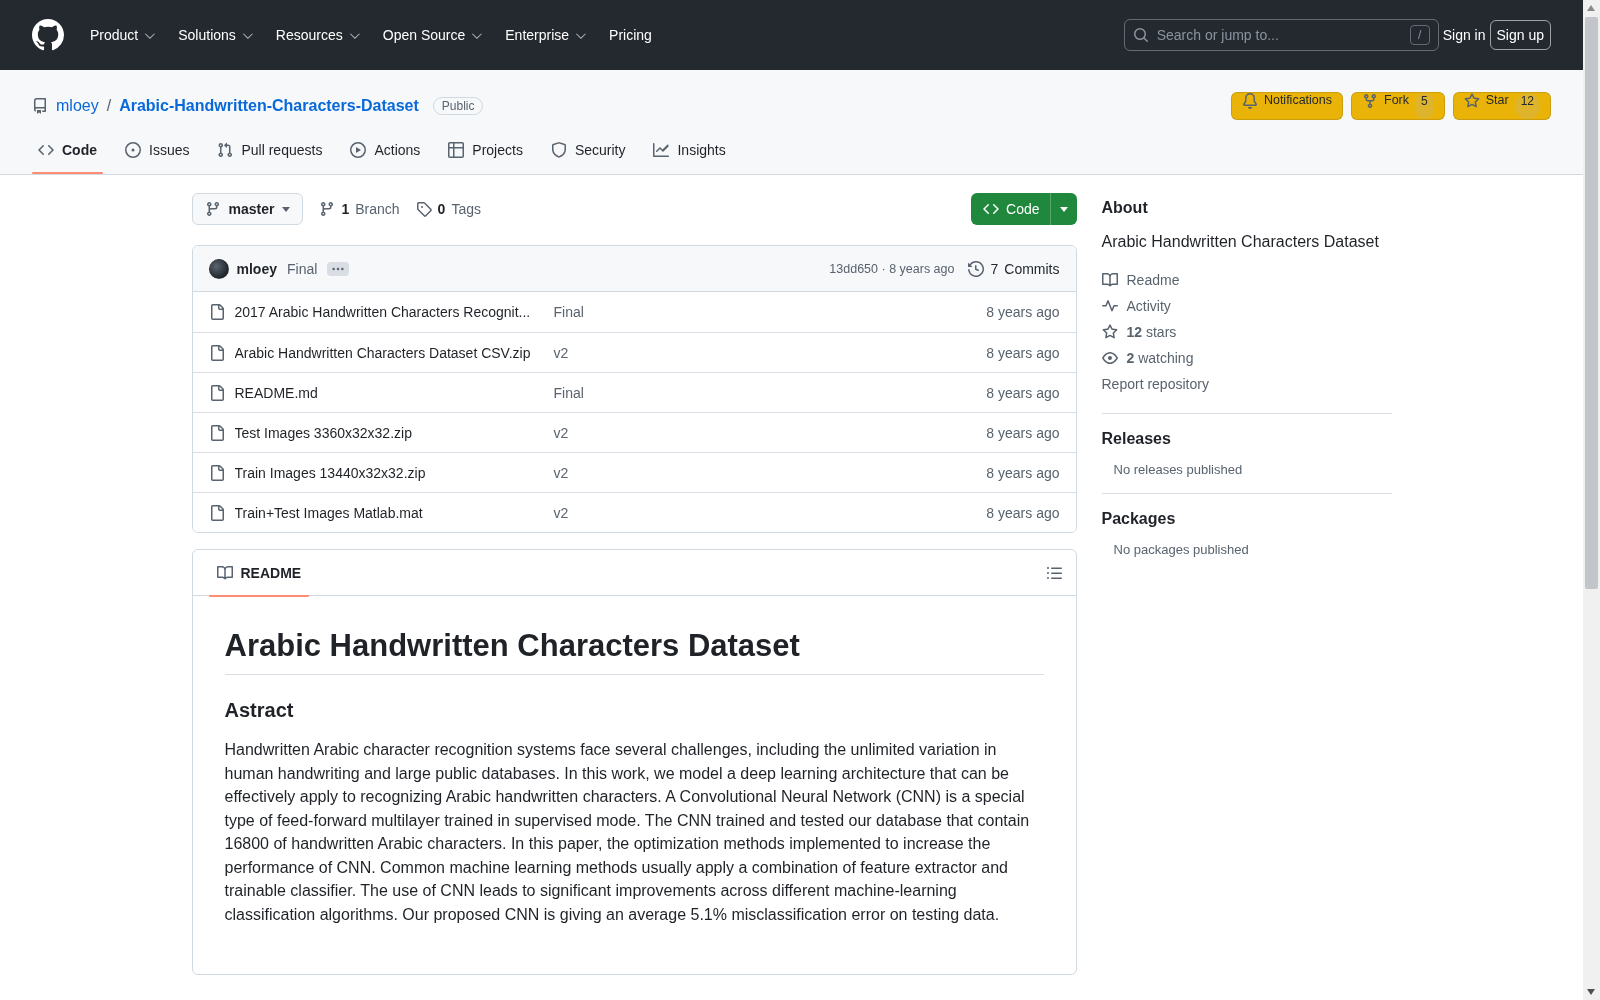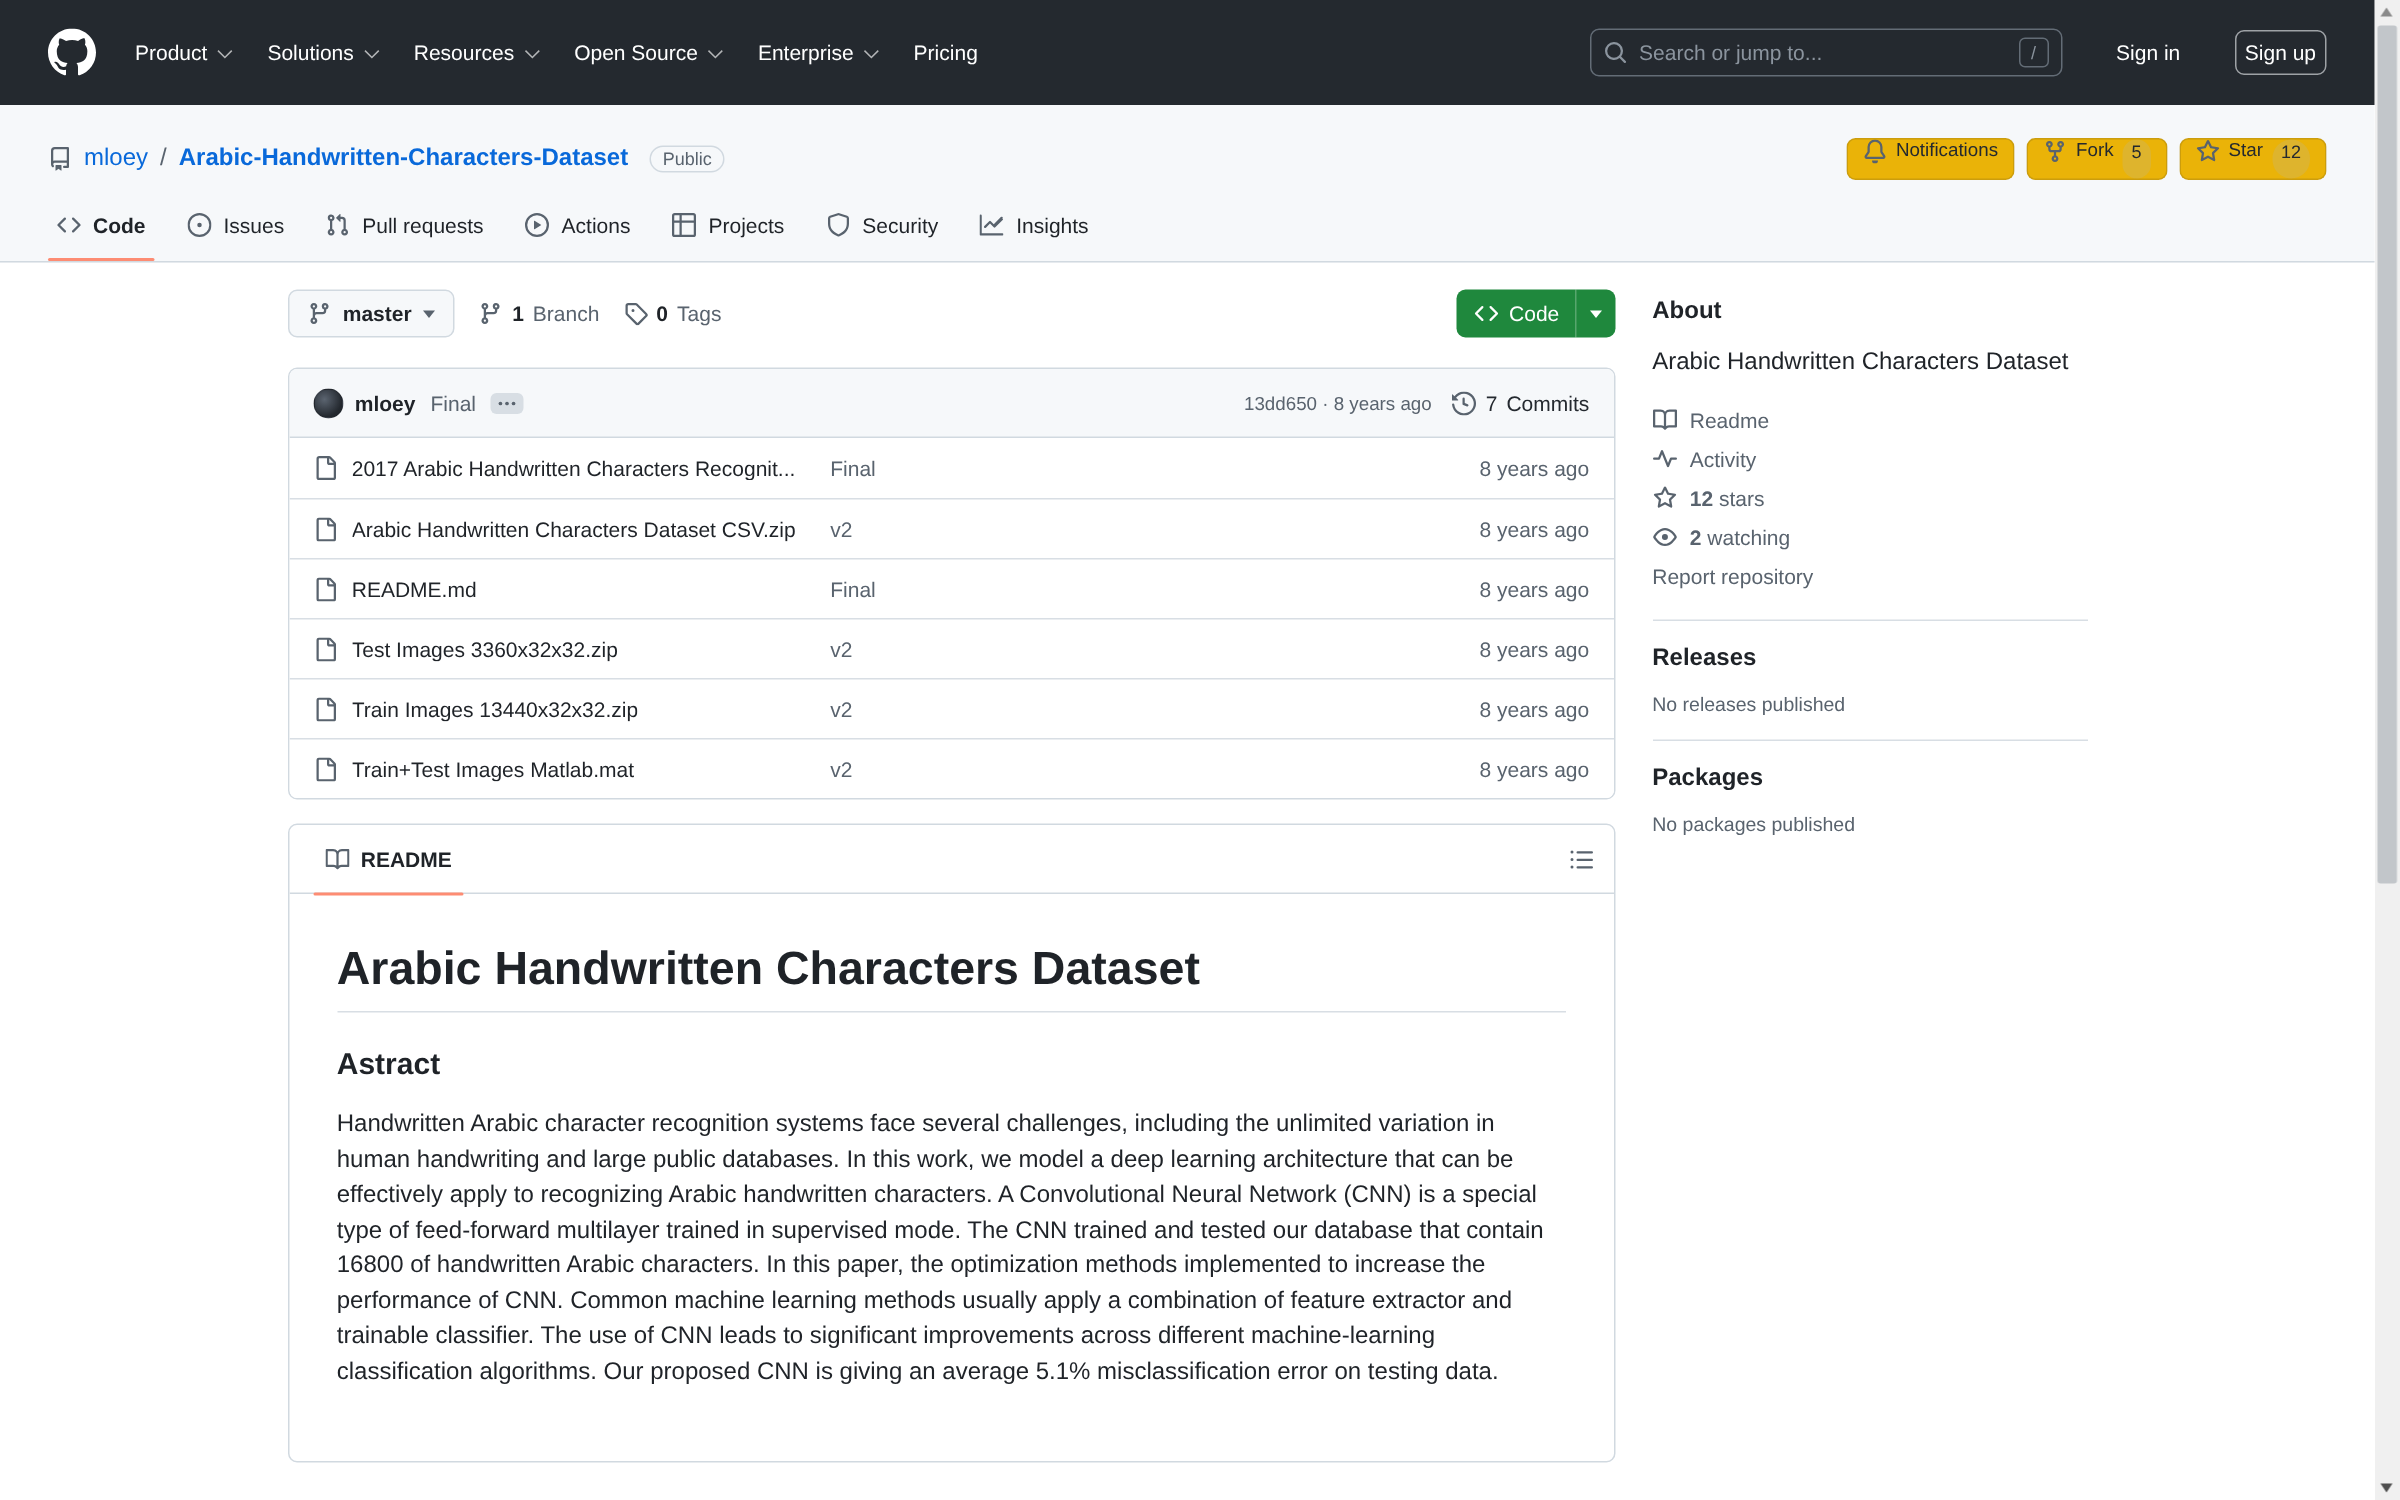--- a/index.html
+++ b/index.html
@@ -11,21 +11,21 @@
   }
   svg { display:block; flex:none; }
   .page-wrap { width:1583px; }
 
   
   .gh-header { background:var(--headerbg); height:70px; display:flex; align-items:center; padding:0 32px; gap:16px; }
   .gh-logo { color:#fff; }
   .gh-nav { display:flex; align-items:center; gap:6px; }
   .gh-nav-item { display:flex; align-items:center; gap:7px; color:#fff; font-size:14px; font-weight:500; padding:8px 10px; cursor:pointer; }
   .chev { width:7px; height:7px; border-right:1.5px solid rgba(255,255,255,.65); border-bottom:1.5px solid rgba(255,255,255,.65); transform:rotate(45deg) translateY(-2px); }
-  .gh-header-right { margin-left:auto; display:flex; align-items:center; gap:36px; }
+  .gh-header-right { margin-left:auto; display:flex; align-items:center; gap:4px; }
   .gh-search { width:315px; height:32px; border:1px solid #636c76; border-radius:6px; display:flex; align-items:center; padding:0 8px; gap:8px; color:#8b949e; }
   .gh-search input { flex:1; background:transparent; border:none; outline:none; color:#c9d1d9; font-size:14px; font-family:inherit; }
   .gh-search input::placeholder { color:#8b949e; }
   .slash-key { width:20px; height:20px; border:1px solid #636c76; border-radius:4px; font-size:12px; display:flex; align-items:center; justify-content:center; color:#8b949e; }
   .sign-in { color:#fff; font-size:14px; font-weight:500; cursor:pointer; }
   .sign-up { color:#fff; font-size:14px; font-weight:500; border:1px solid rgba(240,243,246,.6); border-radius:6px; padding:6px 6px; cursor:pointer; background:transparent; font-family:inherit; }
 
   
   .repo-head { background:var(--subtle); border-bottom:1px solid var(--border); padding-top:16px; }
   .crumb-row { padding:0 32px; height:40px; display:flex; align-items:center; }
@@ -100,21 +100,21 @@
 
   
   .side-title { font-size:16px; font-weight:600; margin-bottom:14px; }
   .side-desc { font-size:16px; line-height:1.4; margin-bottom:14px; }
   .side-list { list-style:none; }
   .side-item { display:flex; align-items:center; gap:9px; font-size:14px; color:var(--muted); padding:5px 0; cursor:pointer; }
   .side-item svg { color:var(--muted); }
   .side-item b { font-weight:600; }
   .report-link { font-size:14px; color:var(--muted); padding:5px 0; cursor:pointer; }
   .side-sep { border:none; border-top:1px solid #d8dee4; margin:16px 0; }
-  .side-empty { font-size:13px; color:var(--muted); }
+  .side-empty { font-size:13px; color:var(--muted);margin-left:12px; }
 
   
   .scrollbar { position:fixed; top:0; right:0; width:17px; height:1000px; background:#f0f0f0; }
   .sb-thumb { position:absolute; top:17px; left:2px; width:13px; height:572px; background:#c2c6ca; border-radius:2px; }
   .sb-up { position:absolute; top:5px; left:4px; width:0; height:0; border-left:4.5px solid transparent; border-right:4.5px solid transparent; border-bottom:6px solid #8a8a8a; }
   .sb-down { position:absolute; bottom:5px; left:4px; width:0; height:0; border-left:4.5px solid transparent; border-right:4.5px solid transparent; border-top:6px solid #4f4f4f; }
 </style>
 </head>
 <body>
 

